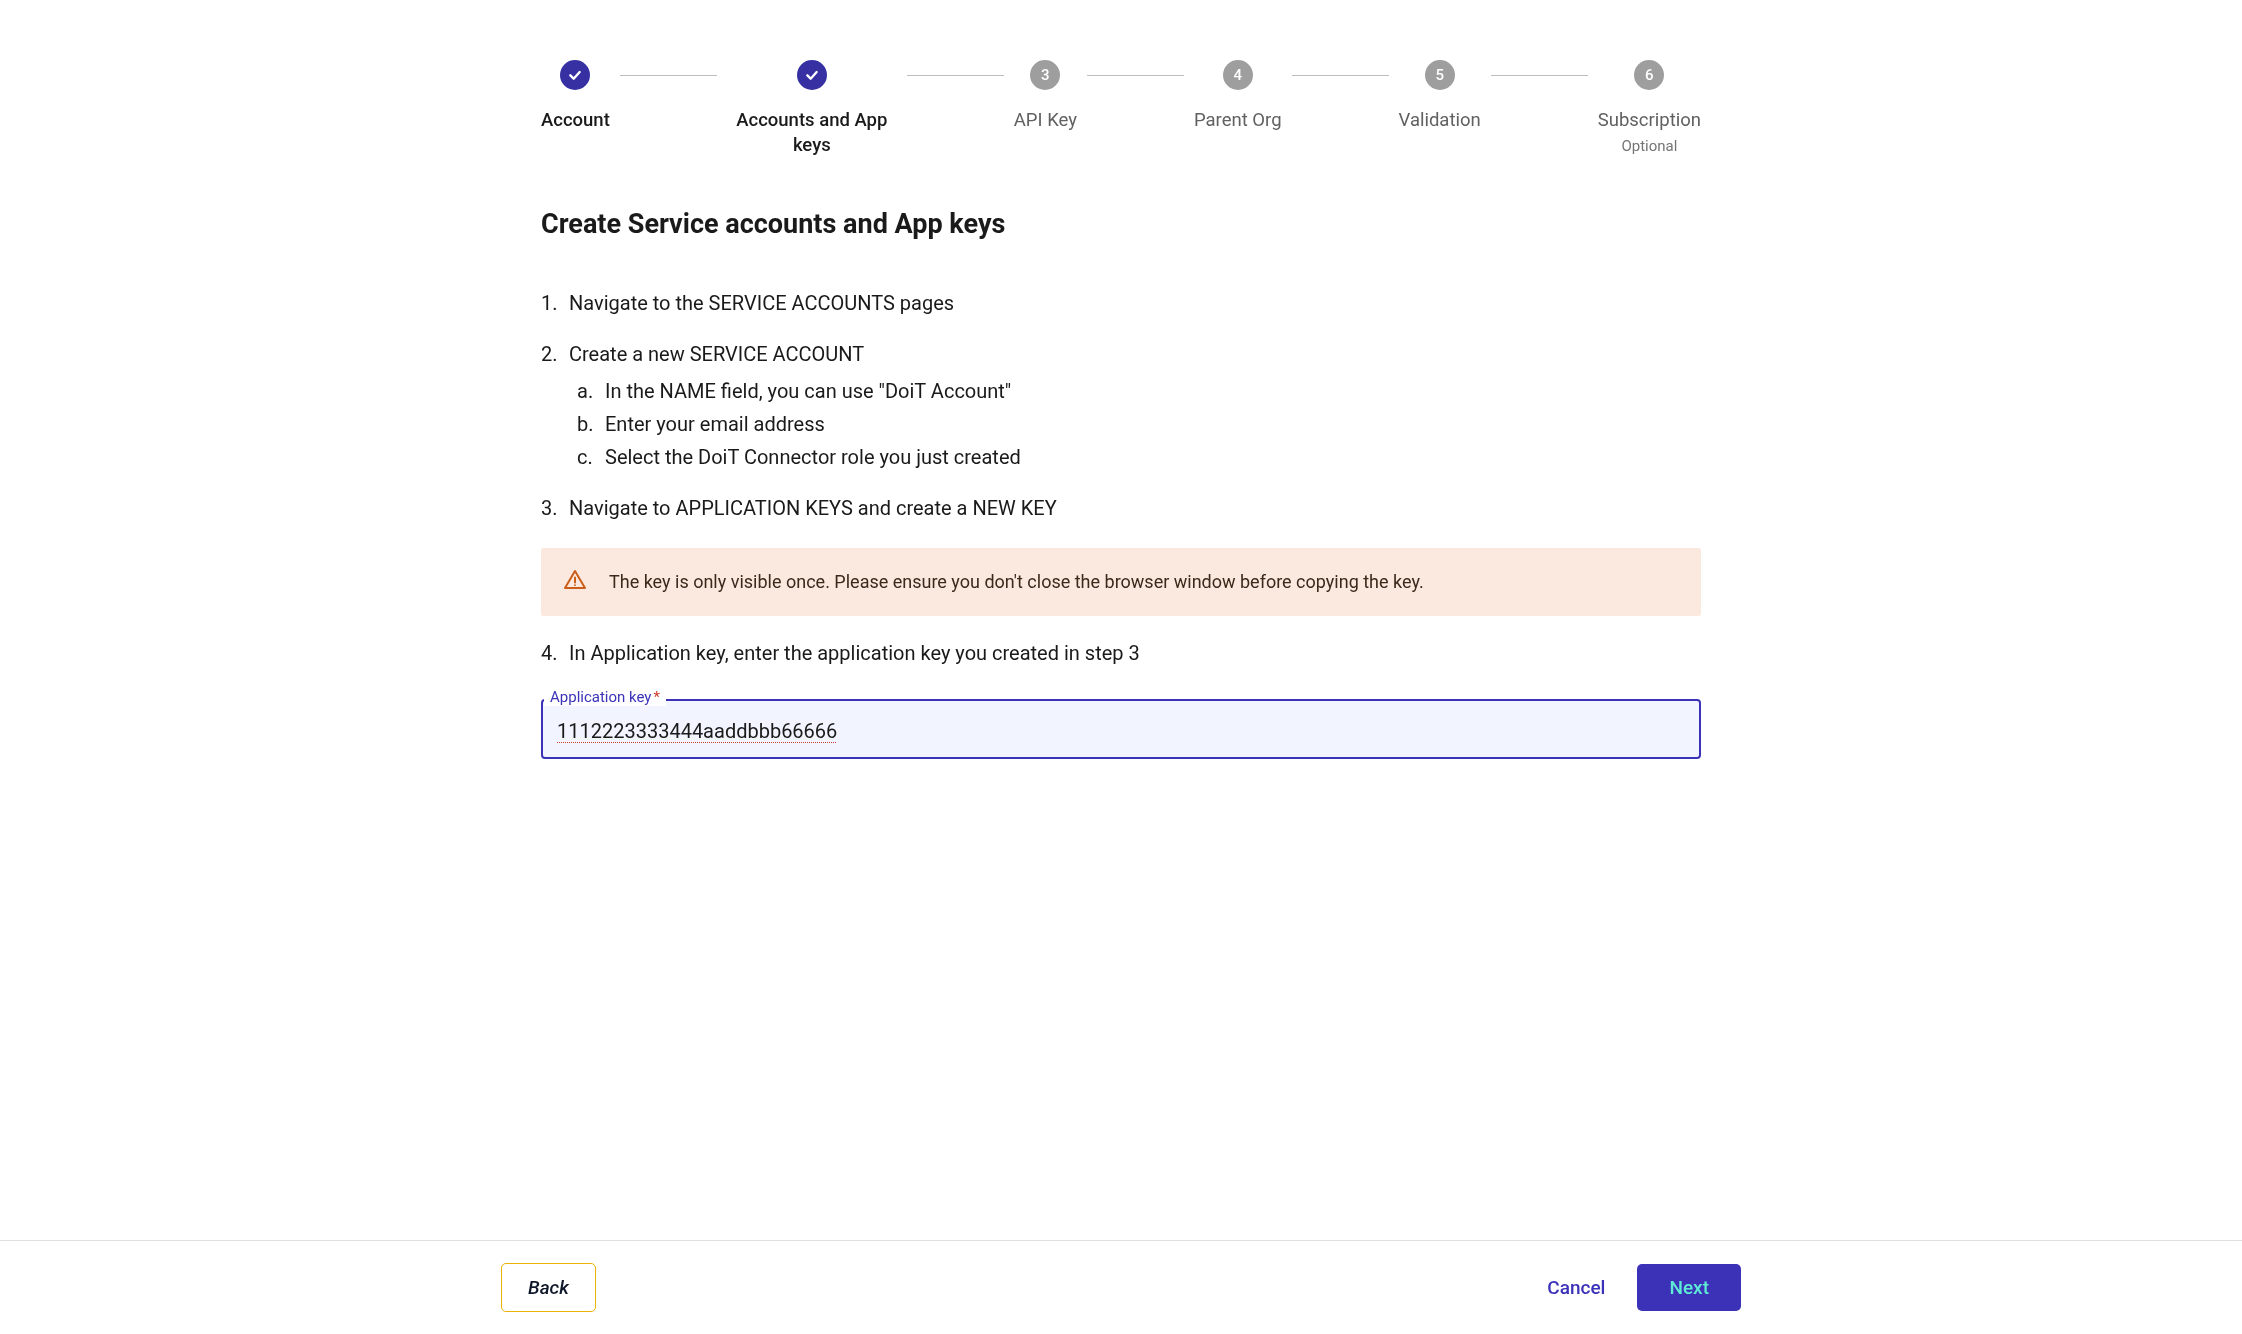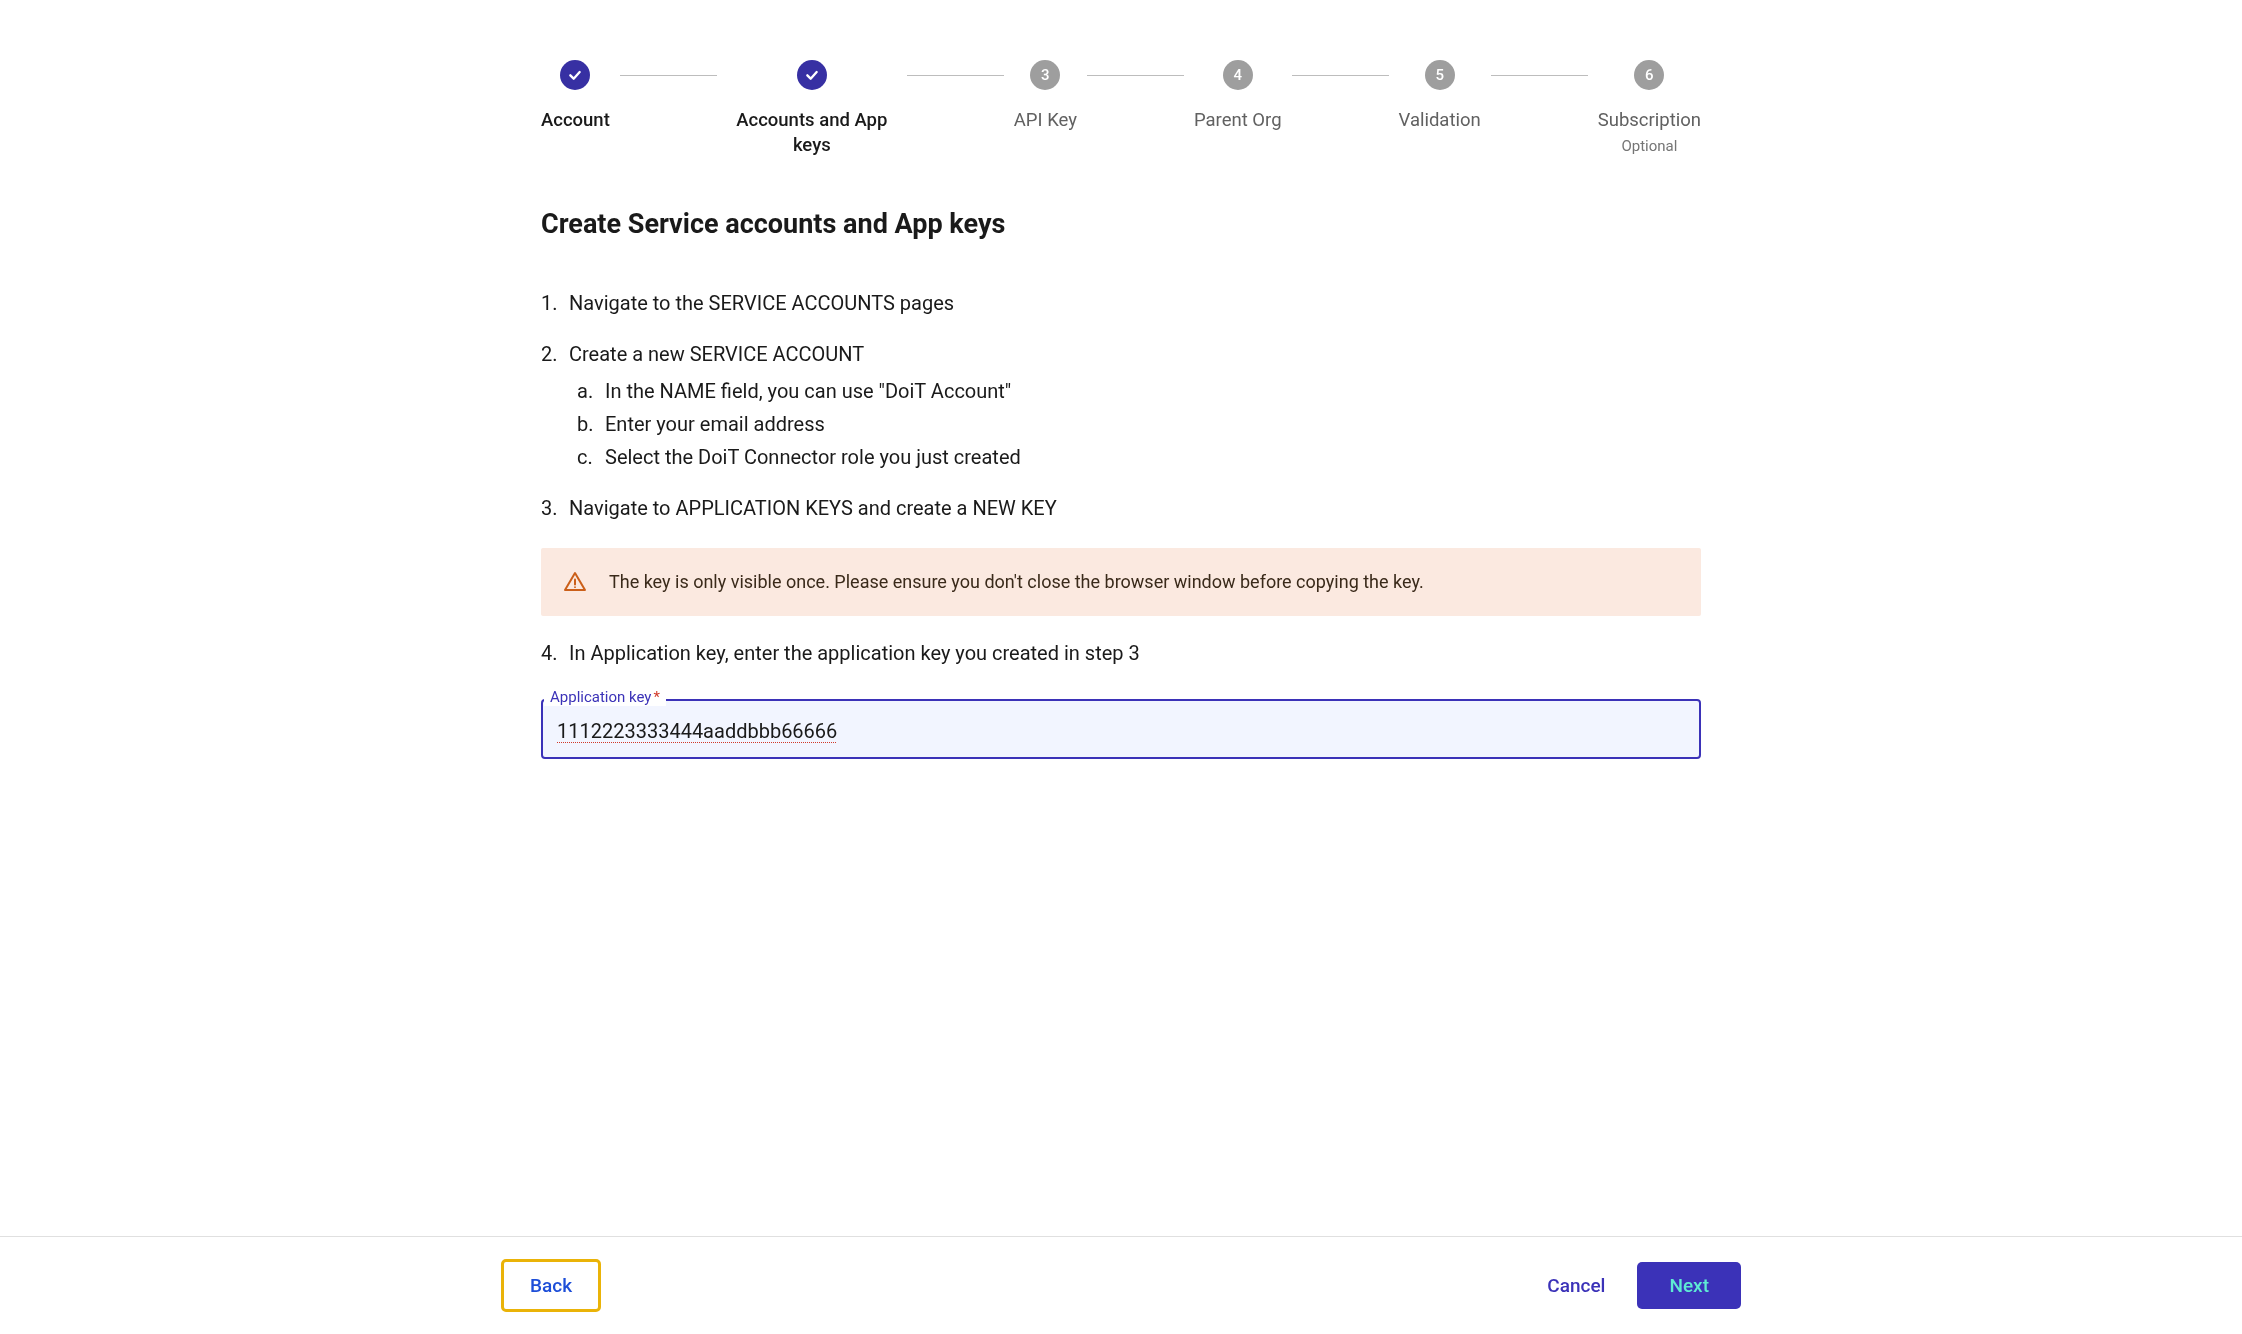--- a/index.html
+++ b/index.html
@@ -123,21 +123,21 @@
       content: counter(sub, lower-alpha) ".";
       position: absolute;
       left: 0;
     }
 
     
     .warning-banner {
       background: #fbe9e0;
       padding: 20px 22px;
       display: flex;
-      align-items: center;
+      align-items: flex-start;
       gap: 22px;
       margin-bottom: 22px;
       border-radius: 2px;
     }
     .warning-banner .icon {
       color: #cb5f19;
       flex-shrink: 0;
       width: 24px;
       height: 24px;
     }
@@ -195,23 +195,24 @@
       font-size: 19px;
       font-weight: 500;
       padding: 12px 26px;
       border-radius: 5px;
       cursor: pointer;
       border: none;
       background: transparent;
       font-family: inherit;
     }
     .btn-outline {
-      border: 3px solid #eab308;
-      color: #1d4ed8;
+      border: 1px solid #eab308;
+      color: #0f172a;
       background: #ffffff;
+      font-style: italic;
     }
     .btn-text {
       color: #3b32b8;
       padding-left: 8px; padding-right: 8px;
     }
     .btn-primary {
       background: #3b32b8;
       color: #5eead4;
       padding: 12px 32px;
     }

